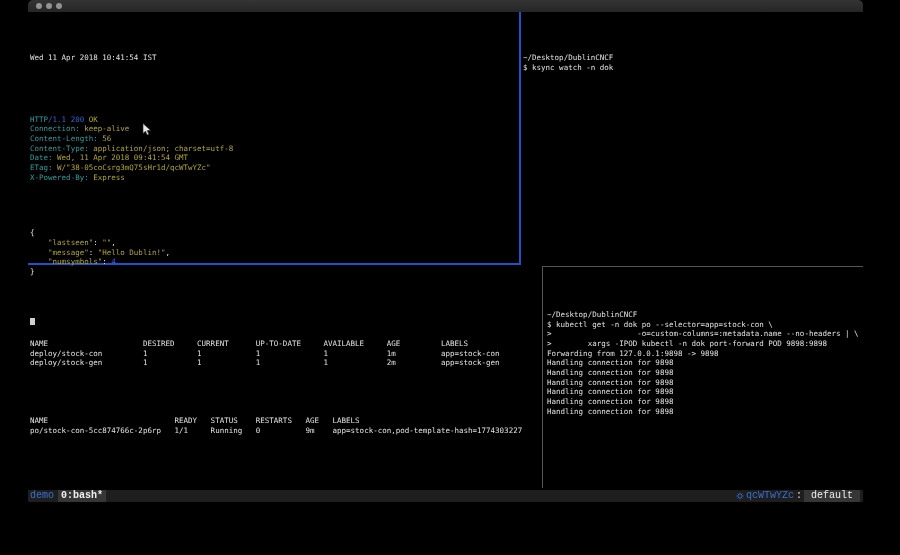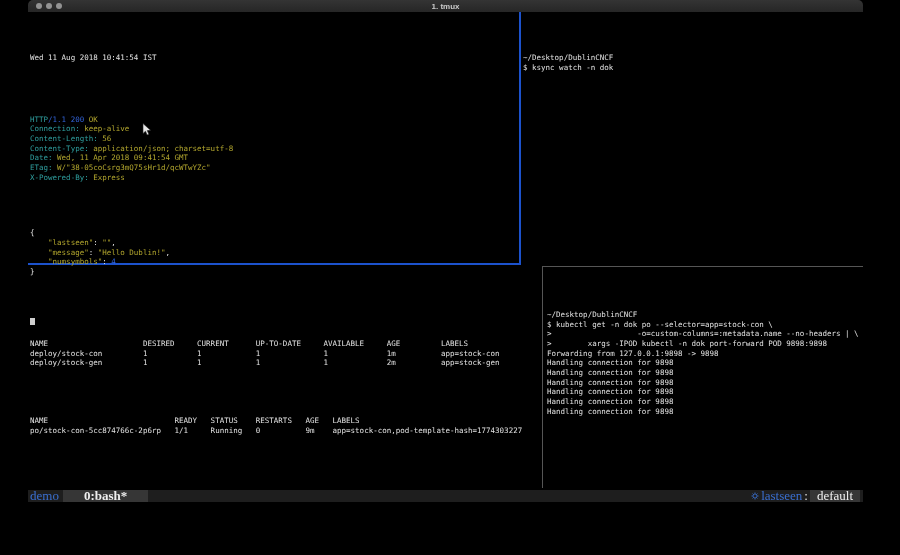--- a/index.html
+++ b/index.html
@@ -24,50 +24,49 @@
   .vline-active{position:absolute;left:519px;top:12px;width:2px;height:252px;background:#1c52cc;}
   .hline-active{position:absolute;left:28px;top:263px;width:493px;height:2px;background:#1c52cc;}
   .hline-dim{position:absolute;left:543px;top:266px;width:320px;height:1px;background:#555;}
   .vline-dim{position:absolute;left:542px;top:266px;width:1px;height:222px;background:#555;}
 
   
   .cursorblock{width:5px;height:6.5px;background:#cfcfcf;}
 
   
   .statusbar{position:absolute;left:28px;top:490px;width:835px;height:12px;background:#1e1e1e;
-    font-family:Liberation Serif, serif;font-size:13px;line-height:12px;color:#e2e2e2;text-align:right;}
+    font-family:Liberation Mono, monospace;font-size:10px;line-height:12px;color:#e2e2e2;text-align:right;}
   .sb-left{position:absolute;left:2px;top:0;height:12px;display:flex;align-items:center;}
   .sb-session{color:#3a6fd0;}
-  .sb-window{color:#efefef;background:#363636;margin-left:4px;padding:0 21px;font-weight:bold;}
+  .sb-window{color:#efefef;background:#363636;margin-left:4px;padding:0 3px;font-weight:bold;}
   .sb-right{position:absolute;right:3px;top:0;height:12px;display:flex;align-items:center;gap:2px;}
   .sb-kube{color:#3a6fd0;}
   .sb-ns{color:#efefef;background:#363636;padding:0 7px;}
 
   .mousecursor{position:absolute;left:142px;top:122px;}
 </style>
 </head>
 <body>
 
 <div class="screen">
 
   <div class="titlebar">
     <span class="dot d1"></span>
     <span class="dot d2"></span>
     <span class="dot d3"></span>
-    <div class="title">1. tmux</div>
   </div>
 
   <div class="vline-active"></div>
   <div class="hline-active"></div>
   <div class="hline-dim"></div>
   <div class="vline-dim"></div>
 
   <div class="term" style="left:30px;top:12px;width:487px;height:250px;">
     <div class="sp2"></div>
-    <div class="tline">Wed 11 Aug 2018 10:41:54 IST</div>
+    <div class="tline">Wed 11 Apr 2018 10:41:54 IST</div>
     <div class="sp13"></div>
     <div><div class="tline"><span style="color: rgb(47, 158, 158);">HTTP</span><span style="color: rgb(50, 99, 216);">/1.1 200</span><span> </span><span style="color: rgb(179, 167, 46);">OK</span></div><div class="tline"><span style="color: rgb(47, 158, 158);">Connection:</span><span> </span><span style="color: rgb(179, 167, 46);">keep-alive</span></div><div class="tline"><span style="color: rgb(47, 158, 158);">Content-Length:</span><span> </span><span style="color: rgb(179, 167, 46);">56</span></div><div class="tline"><span style="color: rgb(47, 158, 158);">Content-Type:</span><span> </span><span style="color: rgb(179, 167, 46);">application/json; charset=utf-8</span></div><div class="tline"><span style="color: rgb(47, 158, 158);">Date:</span><span> </span><span style="color: rgb(179, 167, 46);">Wed, 11 Apr 2018 09:41:54 GMT</span></div><div class="tline"><span style="color: rgb(47, 158, 158);">ETag:</span><span> </span><span style="color: rgb(179, 167, 46);">W/"38-05coCsrg3mQ75sHr1d/qcWTwYZc"</span></div><div class="tline"><span style="color: rgb(47, 158, 158);">X-Powered-By:</span><span> </span><span style="color: rgb(179, 167, 46);">Express</span></div></div>
     <div class="sp7"></div>
     <div><div class="tline"><span>{</span></div><div class="tline"><span>    </span><span style="color: rgb(179, 167, 46);">"lastseen"</span><span>: </span><span style="color: rgb(179, 167, 46);">""</span><span>,</span></div><div class="tline"><span>    </span><span style="color: rgb(179, 167, 46);">"message"</span><span>: </span><span style="color: rgb(179, 167, 46);">"Hello Dublin!"</span><span>,</span></div><div class="tline"><span>    </span><span style="color: rgb(179, 167, 46);">"numsymbols"</span><span>: </span><span style="color: rgb(50, 99, 216);">4</span></div><div class="tline"><span>}</span></div></div>
     <div class="sp3"></div>
     <div class="cursorblock"></div>
   </div>
 
   <div class="term" style="left:523px;top:12px;width:338px;height:250px;">
     <div class="sp2"></div>
@@ -102,21 +101,21 @@
               <line x1="6" y1="9" x2="6" y2="11.5"></line>
             <line x1="0.5" y1="6" x2="3" y2="6"></line>
               <line x1="9" y1="6" x2="11.5" y2="6"></line>
             <line x1="2.2" y1="2.2" x2="4" y2="4"></line>
               <line x1="8" y1="8" x2="9.8" y2="9.8"></line>
             <line x1="9.8" y1="2.2" x2="8" y2="4"></line>
               <line x1="4" y1="8" x2="2.2" y2="9.8"></line>
           </g>
         </svg>
       </span>
-      <span class="sb-kube">lastseen</span>
+      <span class="sb-kube">qcWTwYZc</span>
         <span>:</span>
         <span class="sb-ns">default</span>
     </div>
   </div>
 
   <div class="mousecursor">
     <svg width="10" height="13" viewBox="0 0 10 13">
       <path d="M1,0.5 L1,10.5 L3.5,8.2 L5.1,12 L6.9,11.2 L5.3,7.6 L8.6,7.3 Z" fill="#e8e8e8" stroke="#222" stroke-width="0.6"></path>
     </svg>
   </div>

